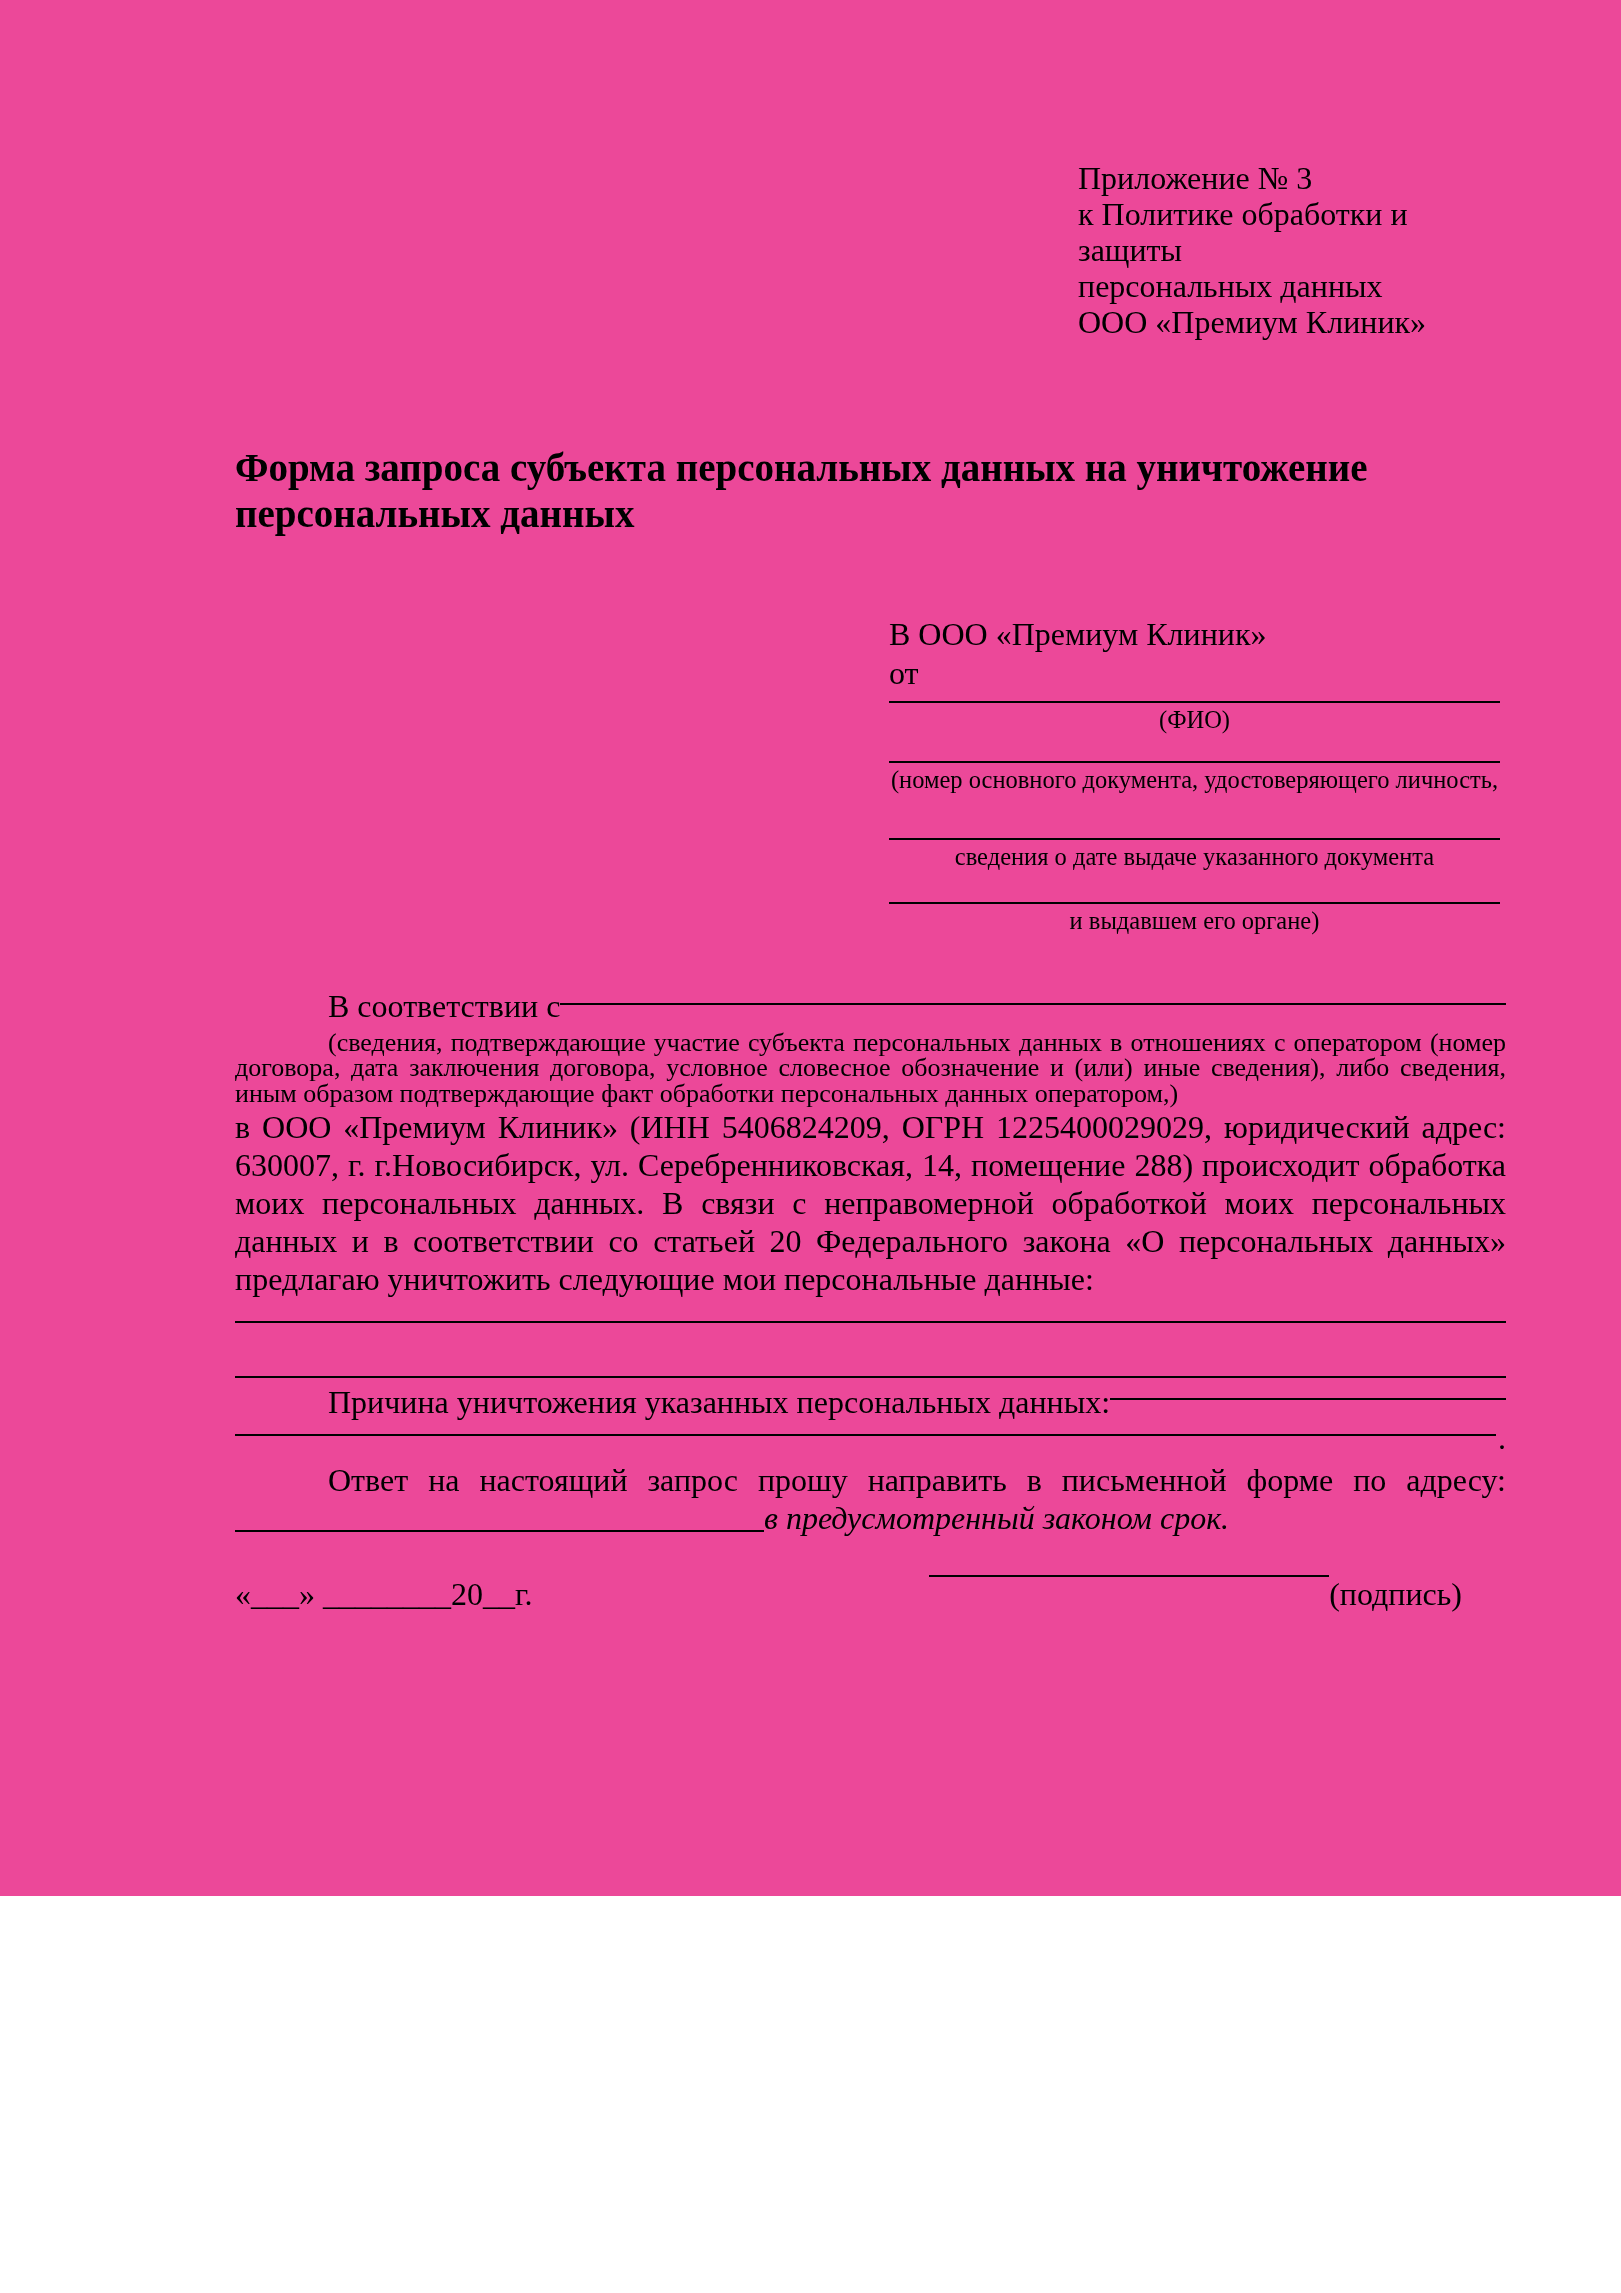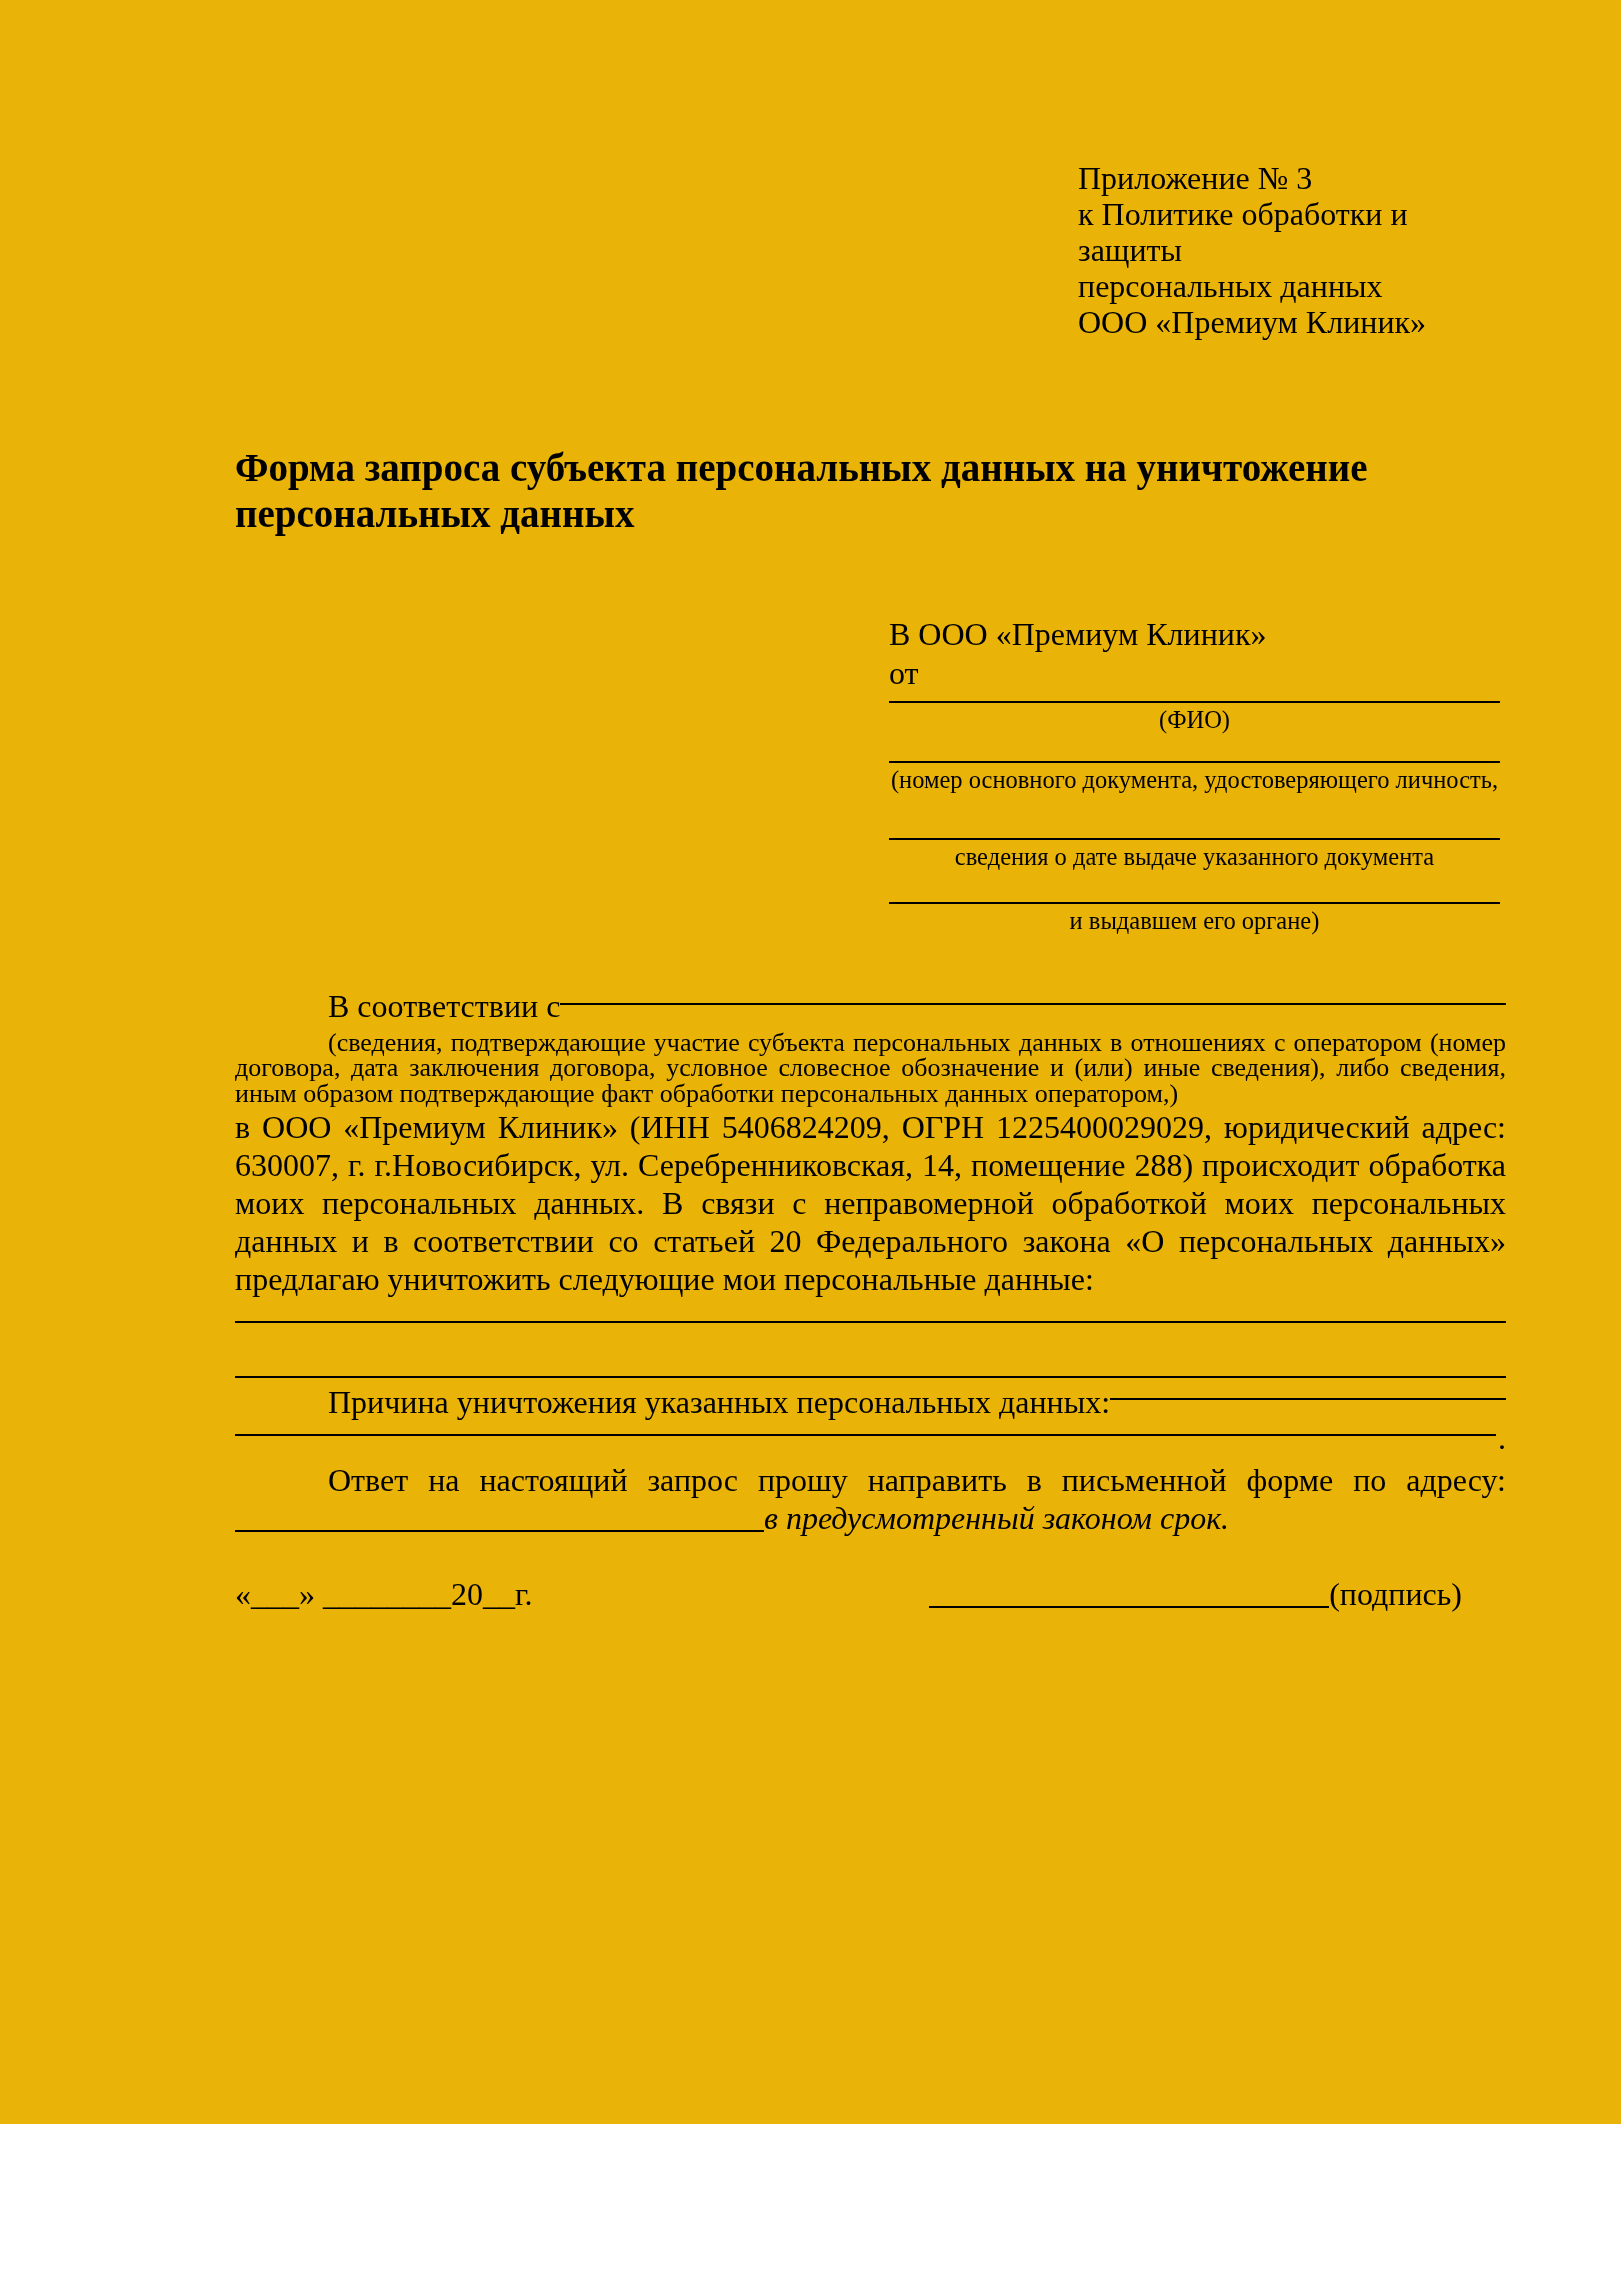--- a/index.html
+++ b/index.html
@@ -3,26 +3,26 @@
 <meta charset="utf-8">
 <style>
   html, body { margin: 0; padding: 0; background: #ffffff; }
   body {
     width: 1621px; height: 2294px;
     font-family: "Liberation Serif", "DejaVu Serif", serif;
     color: #000;
   }
   .page {
     position: relative;
-    width: 1621px; height: 2124px;
+    width: 1621px; height: 1896px;
     box-sizing: border-box;
     padding: 160px 115px 0 235px;
     font-size: 32px;
     overflow: hidden;
-    background: #eab308;
+    background: #ec4899;
   }
   
   .appendix { margin-left: 843px; line-height: 36px; }
   
   .title {
     margin-top: 105px;
     font-size: 39px; font-weight: bold;
     line-height: 46px; text-align: left;
   }
   
@@ -64,21 +64,21 @@
   .tail-row .blank-fixed {
     flex: 0 0 529px; width: 529px;
     border-bottom: 2.9px solid #000; margin-bottom: 5.9px;
   }
   .tail-row .tail-text { white-space: nowrap; }
   .footer-row {
     margin-top: 37px; line-height: 39px;
     display: flex; justify-content: space-between;
     padding-right: 44px;
   }
-  .sig { display: flex; align-items: flex-end; }
+  .sig { display: flex; align-items: flex-start; }
   .sig-line {
     width: 400px;
     border-bottom: 2.9px solid #000; margin-bottom: 5.9px;
   }
 </style>
 </head>
 <body>
 
 <div class="page">
 

